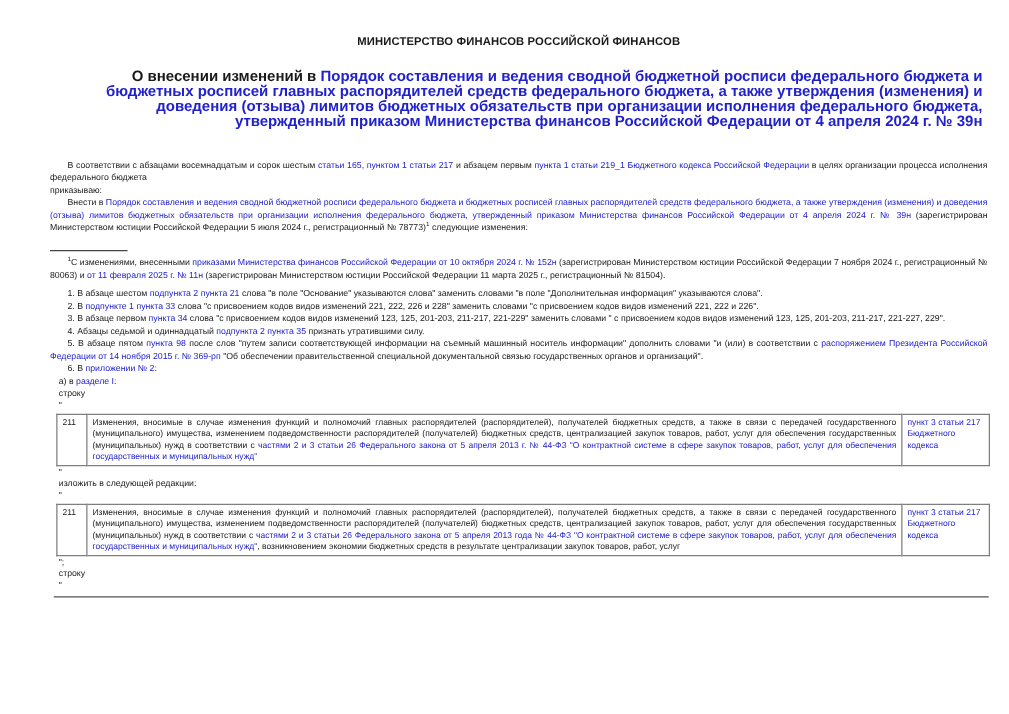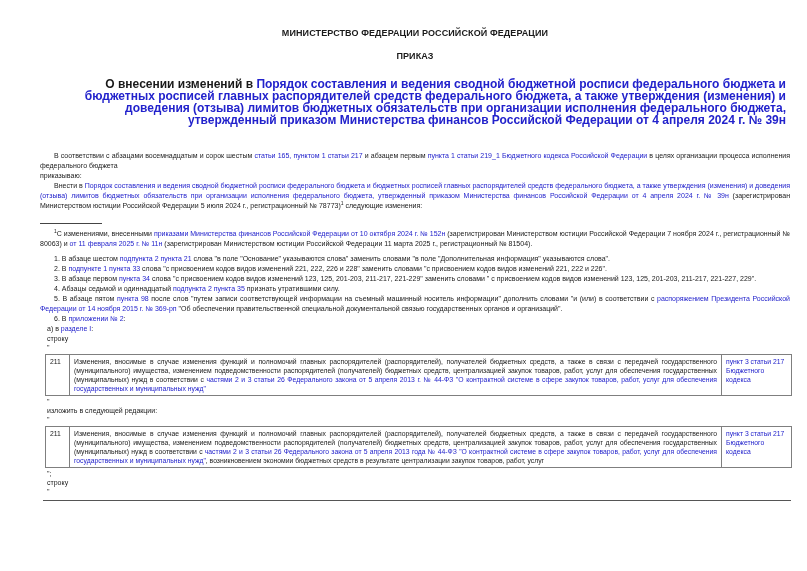--- a/index.html
+++ b/index.html
@@ -36,22 +36,21 @@
   .doc-table td.code-cell { width:24px; text-align:left; }
   .doc-table td.basis-cell { width:70px; text-align:left; }
   .cutoff-line { width:748px; border-top:1px solid #555; margin:4px 0 0 3px; }
 </style>
 </head>
 <body>
 
 <div class="page">
 
   <div class="doc-header">
-    <div class="h-line">МИНИСТЕРСТВО ФЕДЕРАЦИИ РОССИЙСКОЙ ФЕДЕРАЦИИ</div>
-    <div class="h-line">ПРИКАЗ</div>
+    <div class="h-line">МИНИСТЕРСТВО ФИНАНСОВ РОССИЙСКОЙ ФИНАНСОВ</div>
   </div>
 
   <div class="doc-title"><span class="seg-plain">О внесении изменений в </span><span class="seg-link">Порядок составления и ведения сводной бюджетной росписи федерального бюджета и бюджетных росписей главных распорядителей средств федерального бюджета, а также утверждения (изменения) и доведения (отзыва) лимитов бюджетных обязательств при организации исполнения федерального бюджета, утвержденный приказом Министерства финансов Российской Федерации от 4 апреля 2024 г. № 39н</span></div>
 
   <p class="para indent mt-preamble"><span class="seg-plain">В соответствии с абзацами восемнадцатым и сорок шестым </span><span class="seg-link">статьи 165, пунктом 1 статьи 217</span><span class="seg-plain"> и абзацем первым </span><span class="seg-link">пункта 1 статьи 219_1 Бюджетного кодекса Российской Федерации</span><span class="seg-plain"> в целях организации процесса исполнения федерального бюджета</span></p>
   <p class="para">приказываю:</p>
   <p class="para indent"><span class="seg-plain">Внести в </span><span class="seg-link">Порядок составления и ведения сводной бюджетной росписи федерального бюджета и бюджетных росписей главных распорядителей средств федерального бюджета, а также утверждения (изменения) и доведения (отзыва) лимитов бюджетных обязательств при организации исполнения федерального бюджета, утвержденный приказом Министерства финансов Российской Федерации от 4 апреля 2024 г. № 39н</span><span class="seg-plain"> (зарегистрирован Министерством юстиции Российской Федерации 5 июля 2024 г., регистрационный № 78773)</span><span class="seg-sup">1</span><span class="seg-plain"> следующие изменения:</span></p>
 
   <div class="footnote-sep"></div>
   <p class="para indent mt-footnote"><span class="seg-sup">1</span><span class="seg-plain">С изменениями, внесенными </span><span class="seg-link">приказами Министерства финансов Российской Федерации от 10 октября 2024 г. № 152н</span><span class="seg-plain"> (зарегистрирован Министерством юстиции Российской Федерации 7 ноября 2024 г., регистрационный № 80063) и </span><span class="seg-link">от 11 февраля 2025 г. № 11н</span><span class="seg-plain"> (зарегистрирован Министерством юстиции Российской Федерации 11 марта 2025 г., регистрационный № 81504).</span></p>

